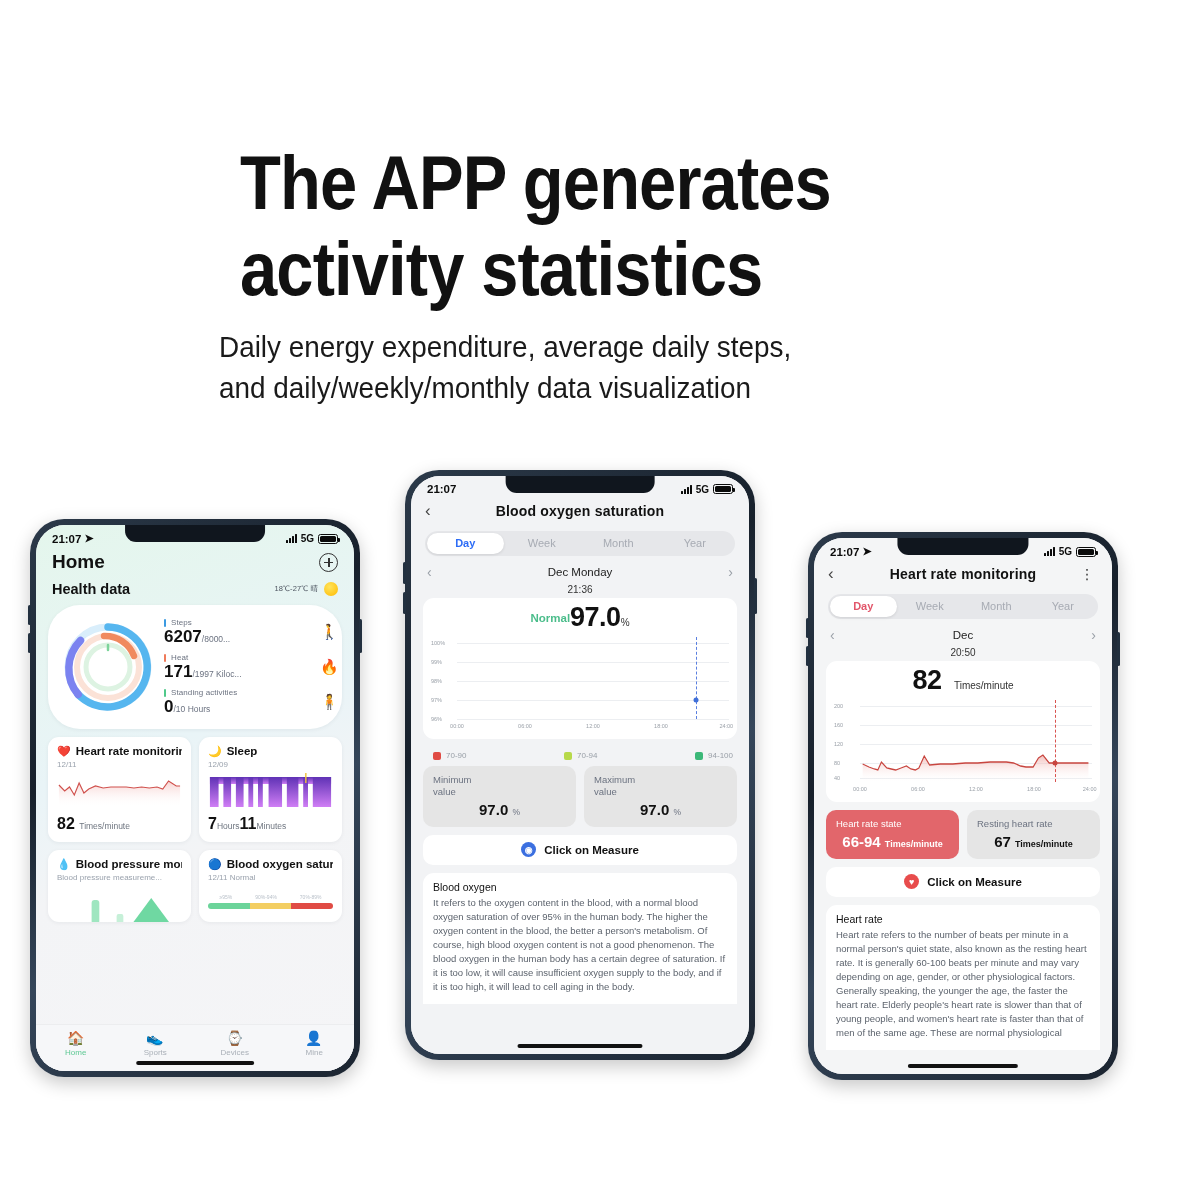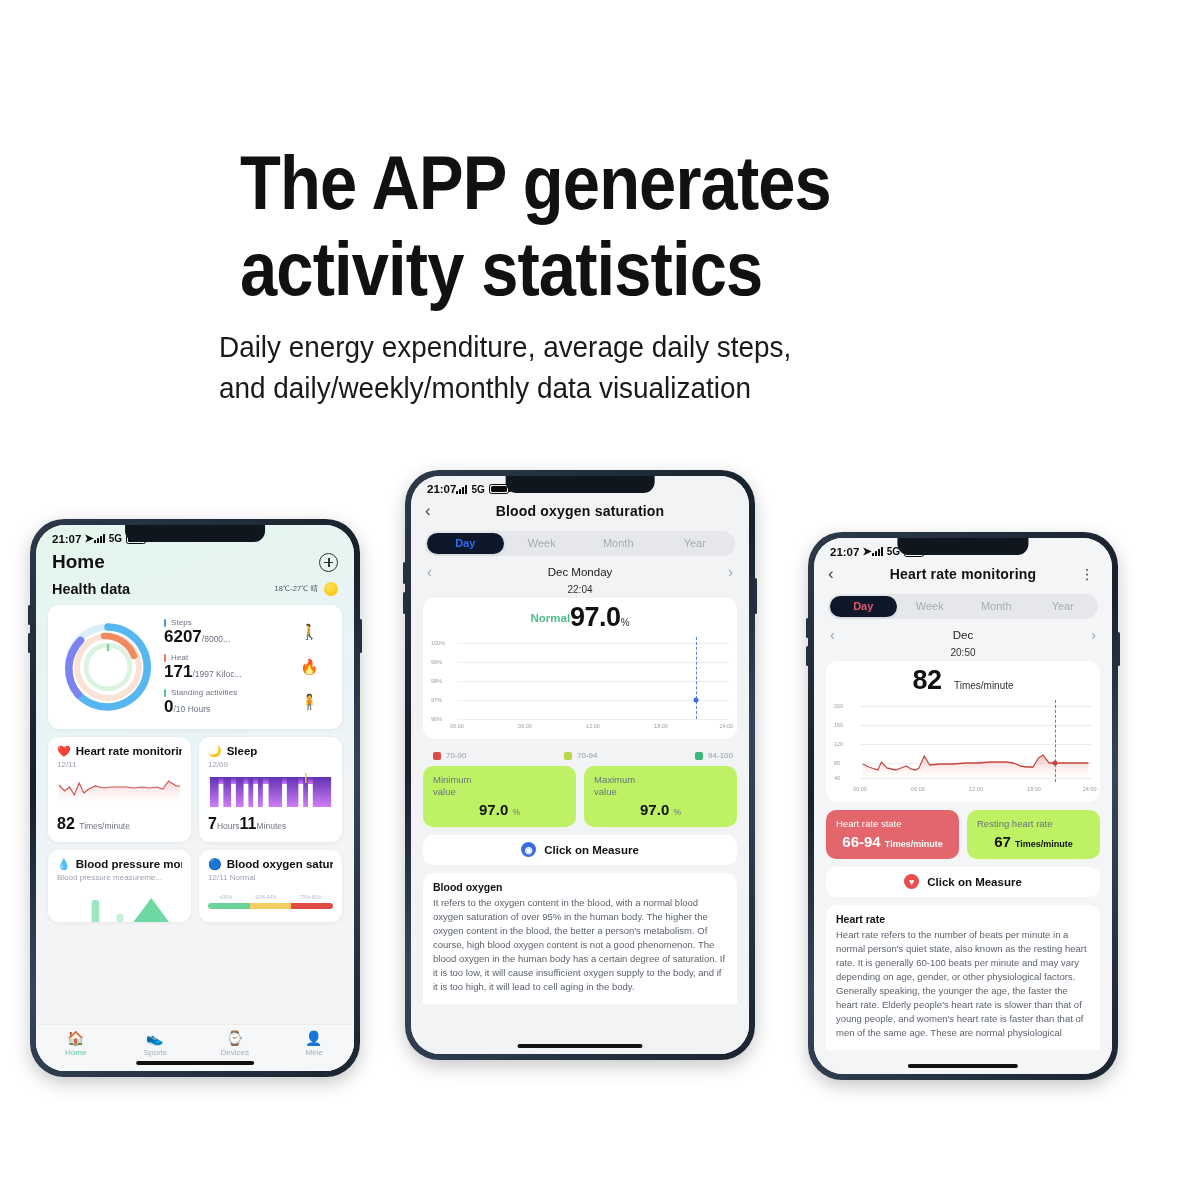--- a/index.html
+++ b/index.html
@@ -59,20 +59,21 @@
   }
   .homebar {
     position: absolute; left: 50%; bottom: 6px; transform: translateX(-50%);
     width: 37%; height: 4px; border-radius: 3px; background: #111; z-index: 30;
   }
   .sidebtn { position: absolute; background: #22303f; border-radius: 2px; }
 
   
   .statusbar {
     position: relative; display: flex; align-items: center;
+    justify-content: space-between;
     padding: 7px 16px 2px 16px;
     font-size: 11.5px; font-weight: 700; color: #0b0b0b;
     z-index: 20;
   }
   .sb-left { display: flex; align-items: center; gap: 3px; }
   .sb-right { display: flex; align-items: center; gap: 4px; }
   .bars { display: inline-flex; align-items: flex-end; gap: 1px; height: 9px; }
   .bars i { display: block; width: 2px; background: #0b0b0b; border-radius: .5px; }
   .bars i:nth-child(1){height:3px}.bars i:nth-child(2){height:5px}
   .bars i:nth-child(3){height:7px}.bars i:nth-child(4){height:9px}
@@ -104,21 +105,21 @@
         padding: 2px 16px 8px 16px; }
   .hd-label { font-size: 14.5px; font-weight: 700; color:#111; }
   .hd-weather { display:flex; align-items:center; gap:6px; }
   .hd-weather .t { font-size: 7.5px; color:#4d5560; letter-spacing:.1px;}
   .sun { width:14px;height:14px;border-radius:50%;
         background: radial-gradient(circle at 40% 35%, #ffe45c, #ffc61a 70%, #ffb400);}
 
   .card { background:#fff; border-radius:11px; margin: 0 12px 8px 12px;
         box-shadow: 0 1px 4px rgba(20,30,50,.06); }
 
-  .metric-card { display:flex; padding: 10px 22px 10px 8px; align-items:center; }
+  .metric-card { display:flex; padding: 10px 2px 10px 8px; align-items:center;border-radius:32px; }
   .rings { position:relative; width: 104px; height: 104px; flex: 0 0 104px; }
   .rings svg { display:block; }
   .metrics { flex:1; padding-left: 4px; display:flex; flex-direction:column;
         justify-content:space-between; height: 104px; padding-top:3px; padding-bottom:3px;}
   .m-row { display:flex; align-items:center; justify-content:space-between; }
   .m-left { display:flex; flex-direction:column; }
   .m-name { display:flex; align-items:center; gap:5px; font-size:8px; color:#6b7280;
         letter-spacing:.1px; }
   .m-tick { width:2px; height:8px; border-radius:1px; display:inline-block; }
   .m-val { font-size:17px; font-weight:700; color:#111; line-height:1.05; margin-top:1px;}
@@ -166,21 +167,21 @@
   .back { font-size: 17px; color:#444; width: 22px; font-weight:300; }
   .detail-title { flex:1; text-align:center; font-size:14px; font-weight:700; color:#111;
         letter-spacing:.2px; }
   .kebab { width:22px; text-align:center; font-size:14px; color:#333; line-height:.6;}
 
   .segbar { margin: 0 14px; height: 25px; border-radius: 13px;
         background:#e6e7ea; display:flex; align-items:center; padding:2px;
         position:relative; z-index:5;}
   .seg { flex:1; text-align:center; font-size:11px; color:#a7abb3; line-height:21px;
         border-radius:11px; }
-  .seg.active { background:#0f172a; font-weight:700;
+  .seg.active { background:#ffffff; font-weight:700;
         box-shadow: 0 1px 3px rgba(0,0,0,.10); }
   .seg.active.blue { color:#2d6cf6; }
   .seg.active.red { color:#e2566a; }
 
   .datenav { display:flex; align-items:center; justify-content:space-between;
         padding: 8px 16px 2px 16px; position:relative; z-index:5;}
   .datenav .arr { font-size: 14px; color:#9aa0a8; font-weight:300;}
   .datenav .lbl { font-size: 11.5px; font-weight:400; color:#222; }
   .subtime { text-align:center; font-size:10px; color:#333; padding: 2px 0 3px 0;
         position:relative; z-index:5;}
@@ -203,39 +204,39 @@
         background:#3f6fd8; transform: translate(-50%,-50%); }
   .cursor-line.red { border-left:1px dashed #d9534f; }
   .cursor-dot.red { background:#c8453f; }
 
   .legend { display:flex; justify-content:space-between; padding: 4px 16px 6px 22px;
         position:relative; z-index:5;}
   .lg { display:flex; align-items:center; gap:5px; font-size:8px; color:#9aa0a8; }
   .lg i { width:8px; height:8px; border-radius:2px; display:block; }
 
   .twoup { display:flex; gap:8px; margin: 0 12px 8px 12px; position:relative; z-index:5;}
-  .statbox { flex:1; background:#bef264; border-radius:10px; padding: 8px 10px 9px 10px; }
+  .statbox { flex:1; background:#e5e5e5; border-radius:10px; padding: 8px 10px 9px 10px; }
   .statbox .k { font-size:9.5px; color:#6b7280; line-height:1.25; }
   .statbox .v { font-size:15px; font-weight:700; color:#111; margin-top:3px;text-align:center; }
   .statbox .v small { font-size:8.5px; font-weight:400; color:#6b7280; }
   .statbox.redfill { background:#e2666b; }
   .statbox.redfill .k, .statbox.redfill .v, .statbox.redfill .v small { color:#fff; }
   .statbox .v .u2 { font-size:9px; font-weight:700; }
 
   .measure { background:#fff; border-radius:10px; margin: 0 12px 8px 12px;
         height: 30px; display:flex; align-items:center; justify-content:center; gap:8px;
         font-size:11.5px; font-weight:700; color:#111; position:relative; z-index:5;}
   .meas-ico { width:15px; height:15px; border-radius:50%; display:flex;
         align-items:center; justify-content:center; font-size:9px; color:#fff; }
   .meas-ico.blue { background:#3b6fe0; }
   .meas-ico.red { background:#e84c4c; }
 
   .article { background:#fff; border-radius:11px 11px 0 0; margin: 0 12px;
         padding: 8px 10px 10px 10px; position:relative; z-index:5;}
-  .article h6 { font-size:10.5px; font-weight:700; color:#111; margin-bottom:3px; }
+  .article h6 { font-size:10.5px; font-weight:400; color:#111; margin-bottom:3px; }
   .article p { font-size:9.5px; line-height:14px; color:#5c636d; }
 
   
   #phone-right { left: 808px; top: 532px; width: 310px; height: 548px; }
   .hr-bg { position:absolute; inset:0; background:#f4f5f6; }
 </style>
 </head>
 <body>
 
 <div class="page">
@@ -477,21 +478,21 @@
         <div class="seg">Week</div>
         <div class="seg">Month</div>
         <div class="seg">Year</div>
       </div>
 
       <div class="datenav">
         <div class="arr">‹</div>
         <div class="lbl">Dec Monday</div>
         <div class="arr">›</div>
       </div>
-      <div class="subtime">22:04</div>
+      <div class="subtime">21:36</div>
 
       <div class="chartcard">
         <div class="bigread">
           <span class="tag">Normal</span><span class="num">97.0</span><span class="unit">%</span>
         </div>
         <div class="plotwrap">
           <div class="axis-y">
             <div style="top:6px">100%</div>
             <div style="top:25px">99%</div>
             <div style="top:44px">98%</div>

